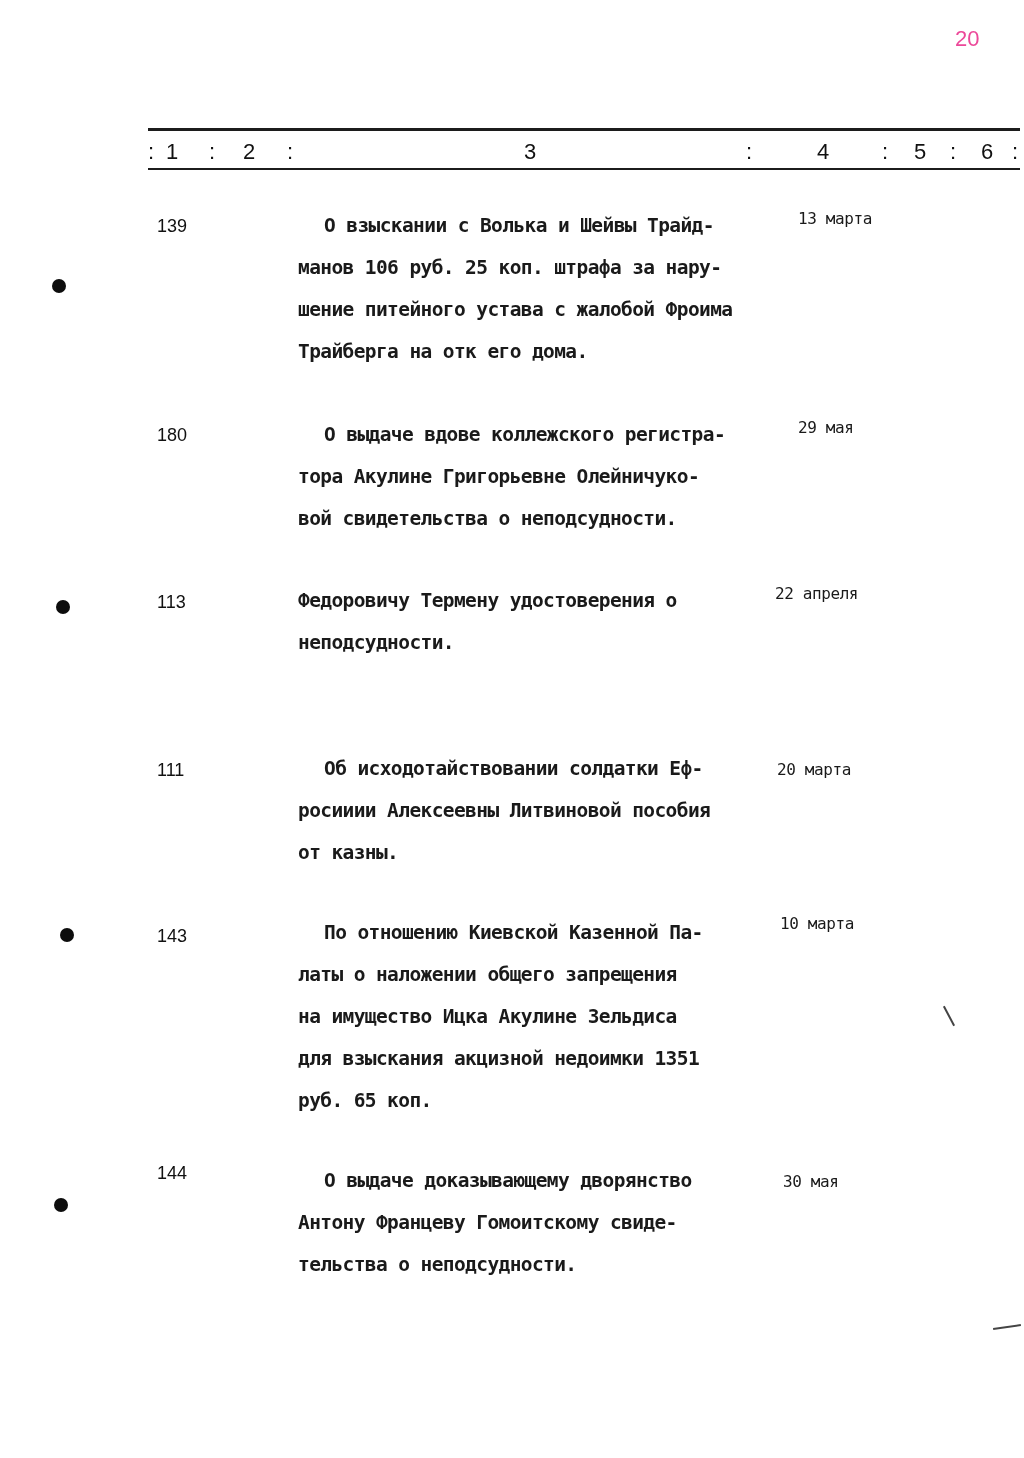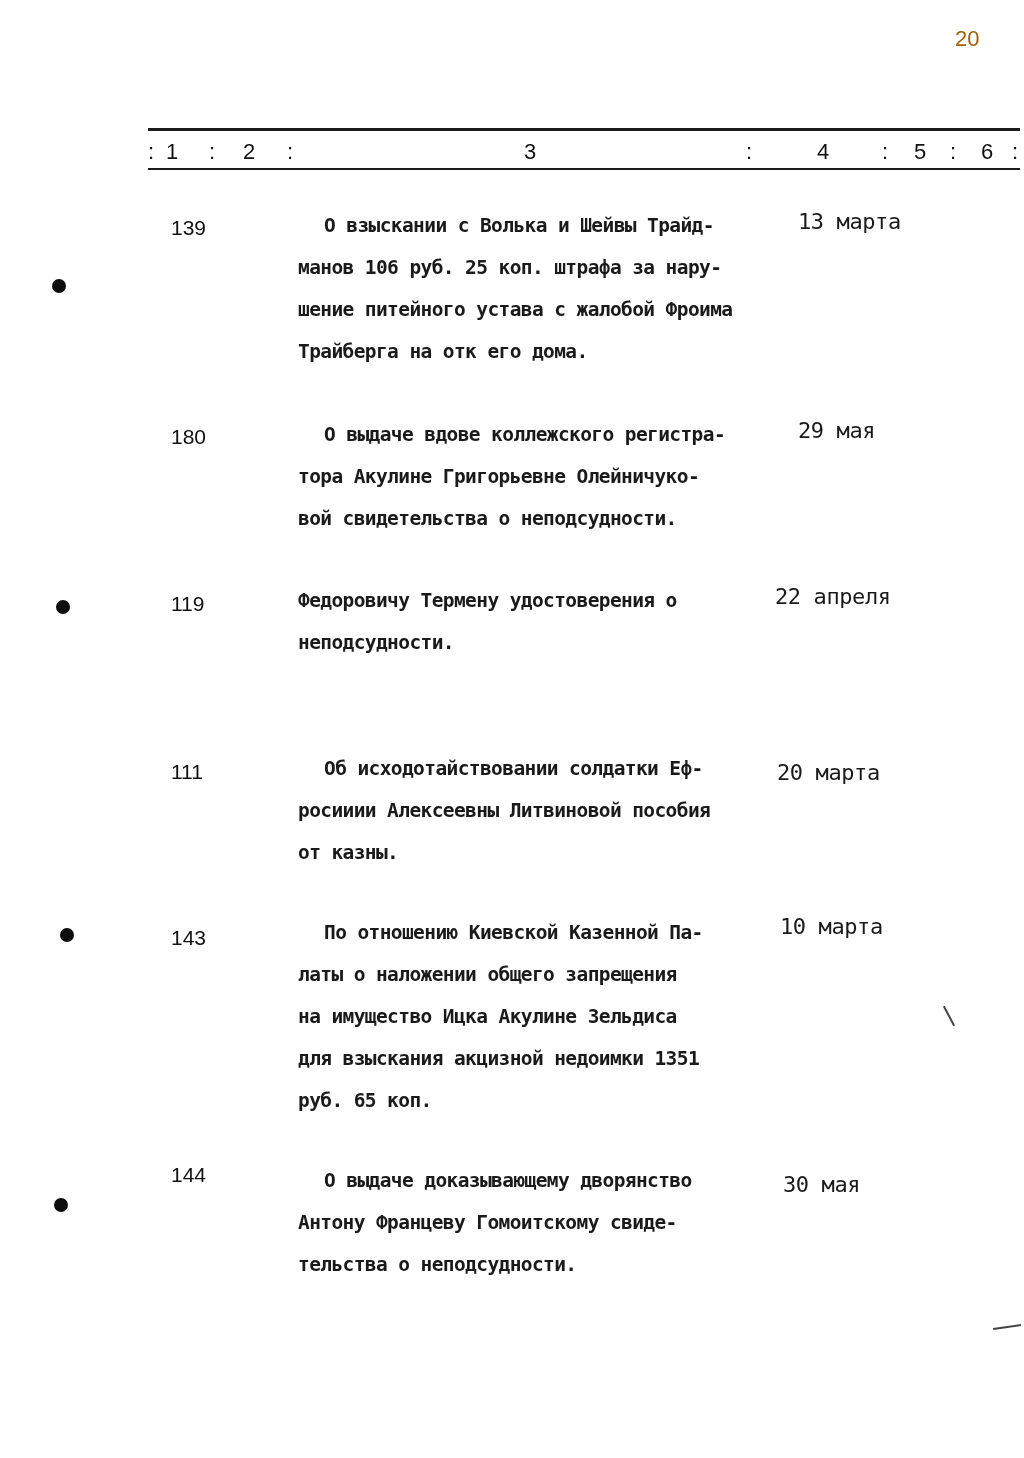--- a/index.html
+++ b/index.html
@@ -2,34 +2,34 @@
 <html><head>
   <meta charset="utf-8">
   <style>
     html, body { margin: 0; padding: 0; }
     body {
       width: 1024px; height: 1458px; background: #ffffff; position: relative; overflow: hidden;
       font-family: "DejaVu Sans Mono", "Liberation Mono", monospace; color: #1a1a1a;
     }
     .page-number {
       position: absolute; left: 955px; top: 26px; font-family: "Liberation Sans", "DejaVu Sans", sans-serif;
-      font-size: 22px; color: #a16207;
+      font-size: 22px; color: #ec4899;
     }
     .rule { position: absolute; left: 148px; width: 872px; height: 3px; background: #1c1c1c; }
     .rule.top { top: 128px; }
     .rule.bottom { top: 168px; height: 2px; }
     .hdr { position: absolute; top: 139px; font-family: "Liberation Sans", "DejaVu Sans", sans-serif; font-size: 22px; color: #111; }
     .entry { position: absolute; left: 0; width: 1024px; }
     .entry-num {
-      position: absolute; left: 157px; font-family: "Liberation Sans", "DejaVu Sans", sans-serif; font-size: 21px; color: #111; margin-left: 14px;
+      position: absolute; left: 157px; font-family: "Liberation Sans", "DejaVu Sans", sans-serif; font-size: 18px; color: #111;
     }
     .entry-text { position: absolute; left: 298px; width: 480px; font-size: 19.5px; line-height: 42px; letter-spacing: -0.6px; }
     .entry-text .line { display: block; white-space: nowrap; font-weight: bold; }
     .entry-text .line.first { padding-left: 26px; }
-    .entry-date { position: absolute; font-size: 22px; letter-spacing: -0.4px; white-space: nowrap; }
+    .entry-date { position: absolute; font-size: 16px; letter-spacing: -0.4px; white-space: nowrap; }
     .hole { position: absolute; width: 14px; height: 14px; border-radius: 50%; background: #0d0d0d; }
     .mark { position: absolute; background: #444; height: 2px; }
   </style>
 </head>
 <body>
 
 <div>
 
   <div class="page-number">20</div>
 
@@ -66,21 +66,21 @@
     <span class="entry-num" style="top:11px">180</span>
     <div class="entry-text" style="top:0px">
       <span class="line first">О выдаче вдове коллежского регистра-</span>
       <span class="line">тора Акулине Григорьевне Олейничуко-</span>
       <span class="line">вой свидетельства о неподсудности.</span>
     </div>
     <span class="entry-date" style="left:798px; top:4px">29 мая</span>
   </div>
 
   <div class="entry" style="top:580px">
-    <span class="entry-num" style="top:12px">119</span>
+    <span class="entry-num" style="top:12px">113</span>
     <div class="entry-text" style="top:0px">
       <span class="line">Федоровичу Термену удостоверения о</span>
       <span class="line">неподсудности.</span>
     </div>
     <span class="entry-date" style="left:775px; top:4px">22 апреля</span>
   </div>
 
   <div class="entry" style="top:748px">
     <span class="entry-num" style="top:12px">111</span>
     <div class="entry-text" style="top:0px">

